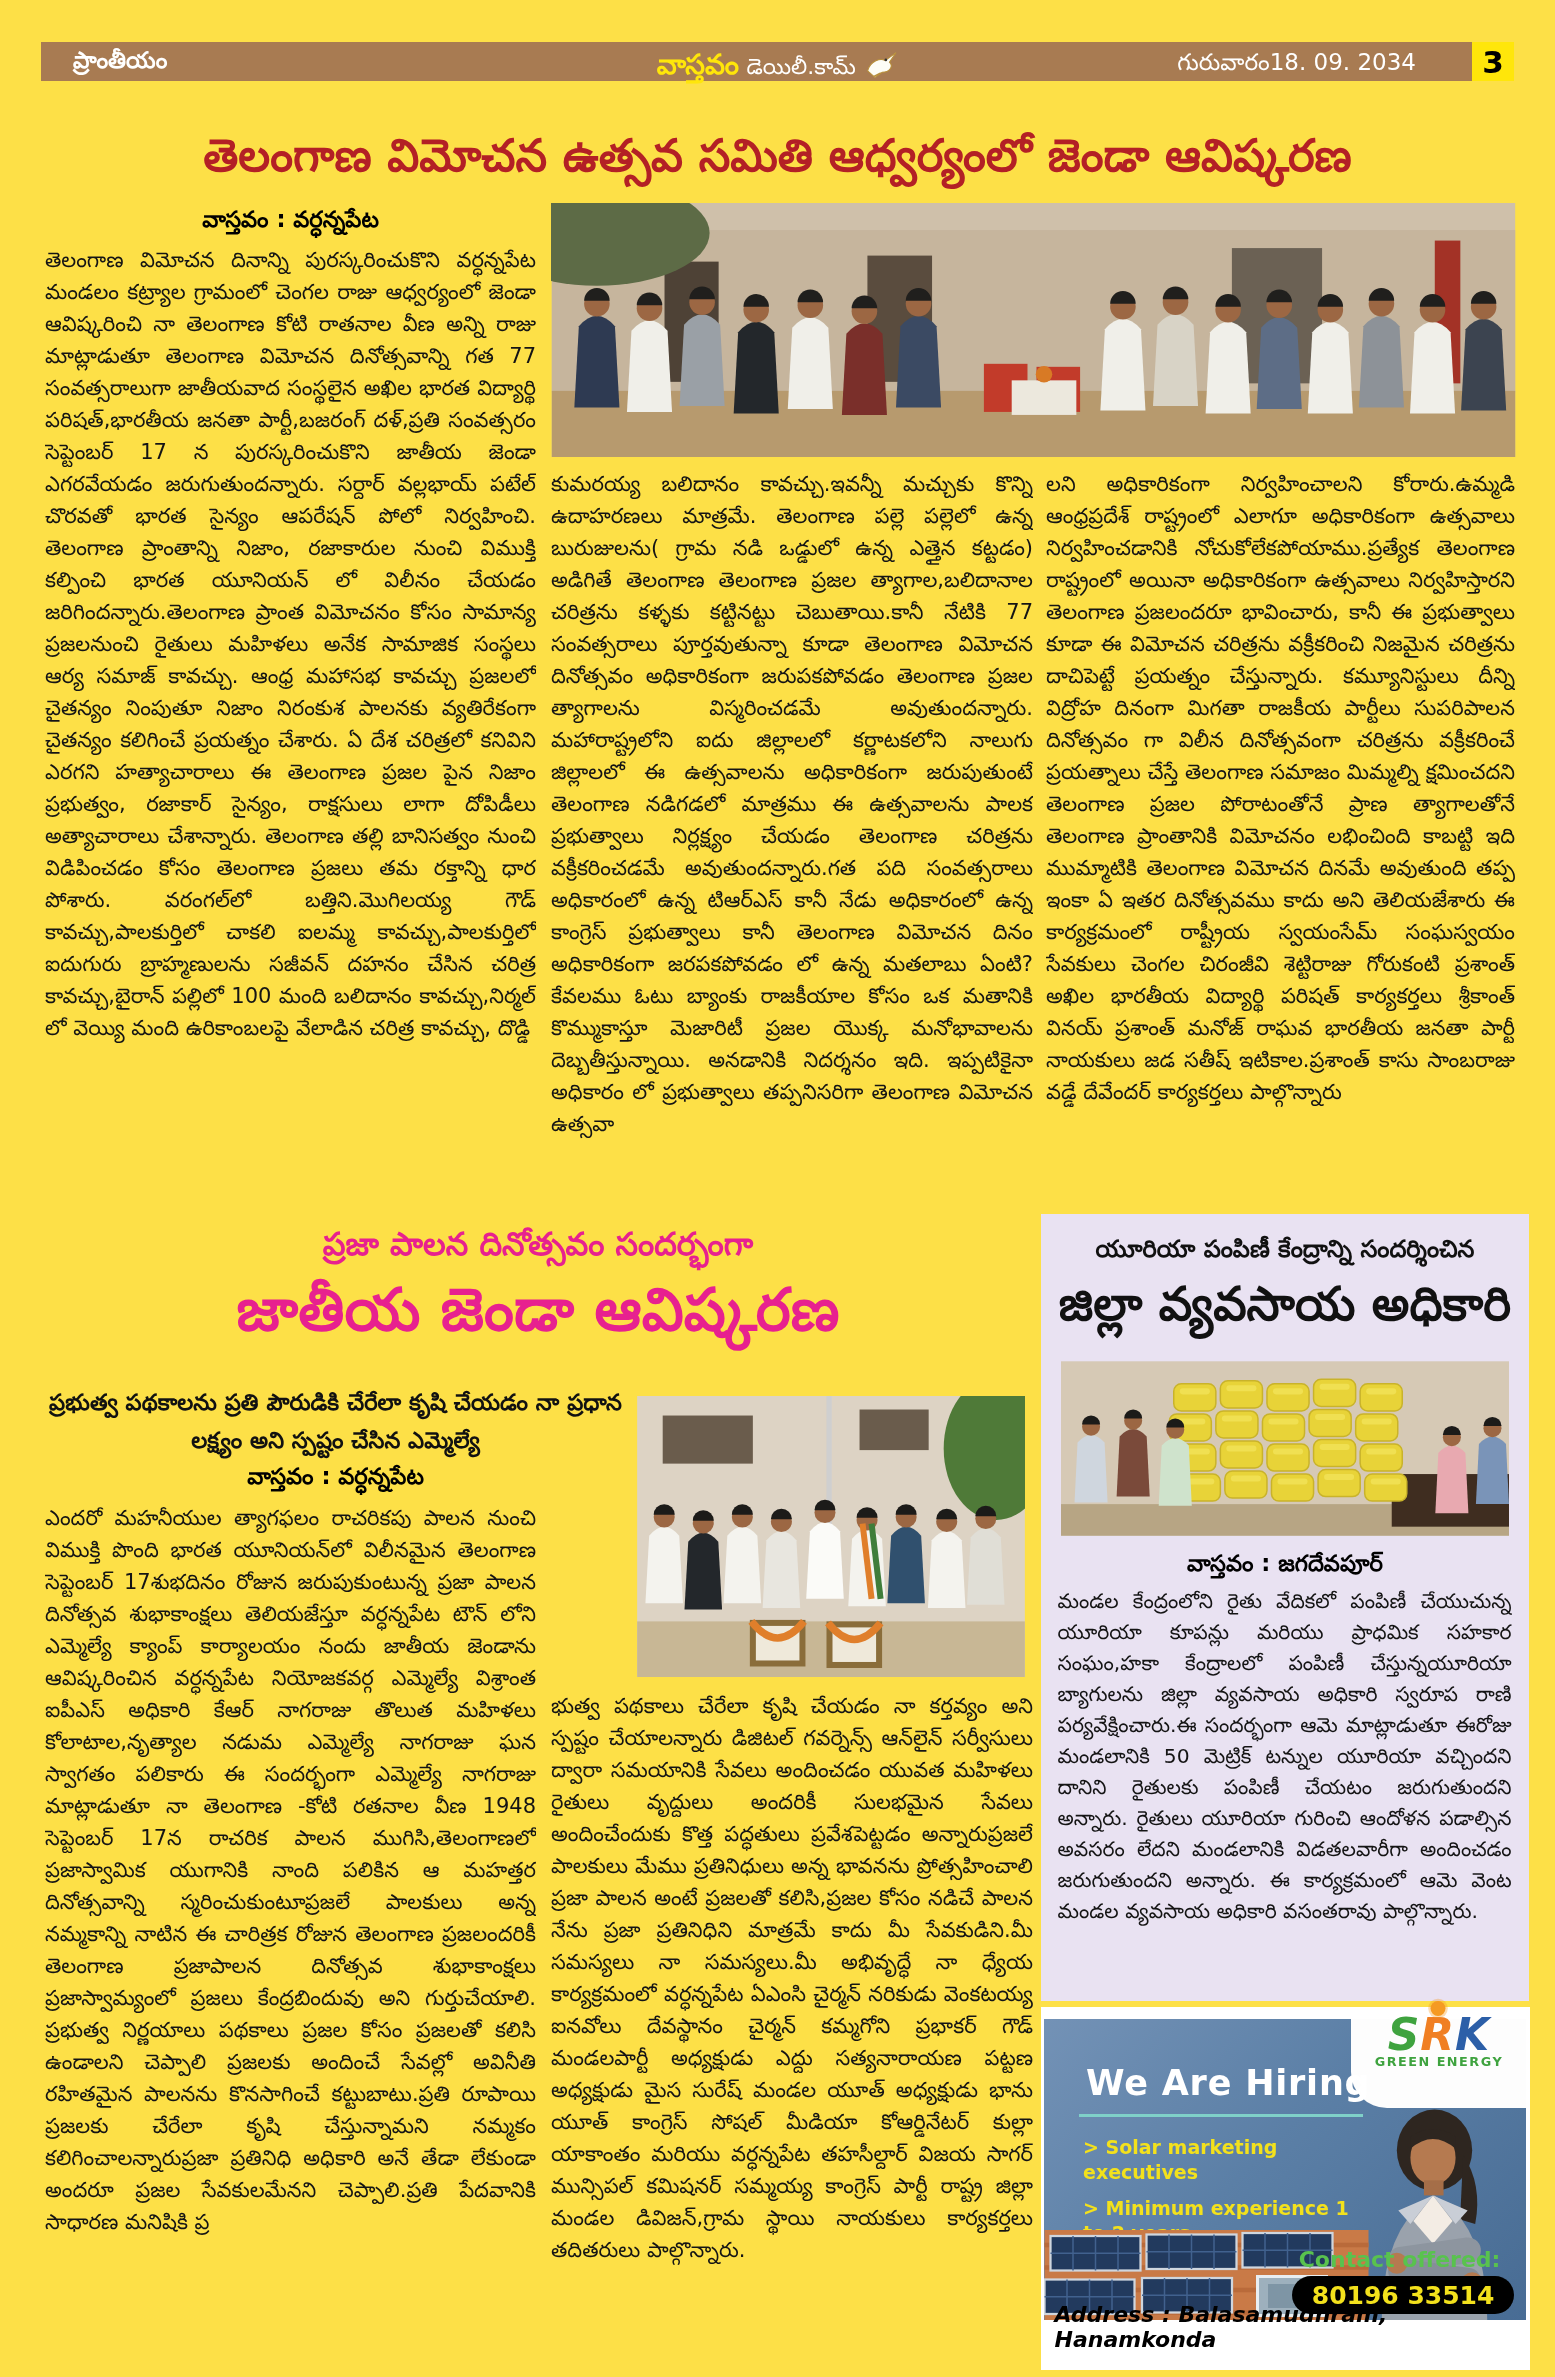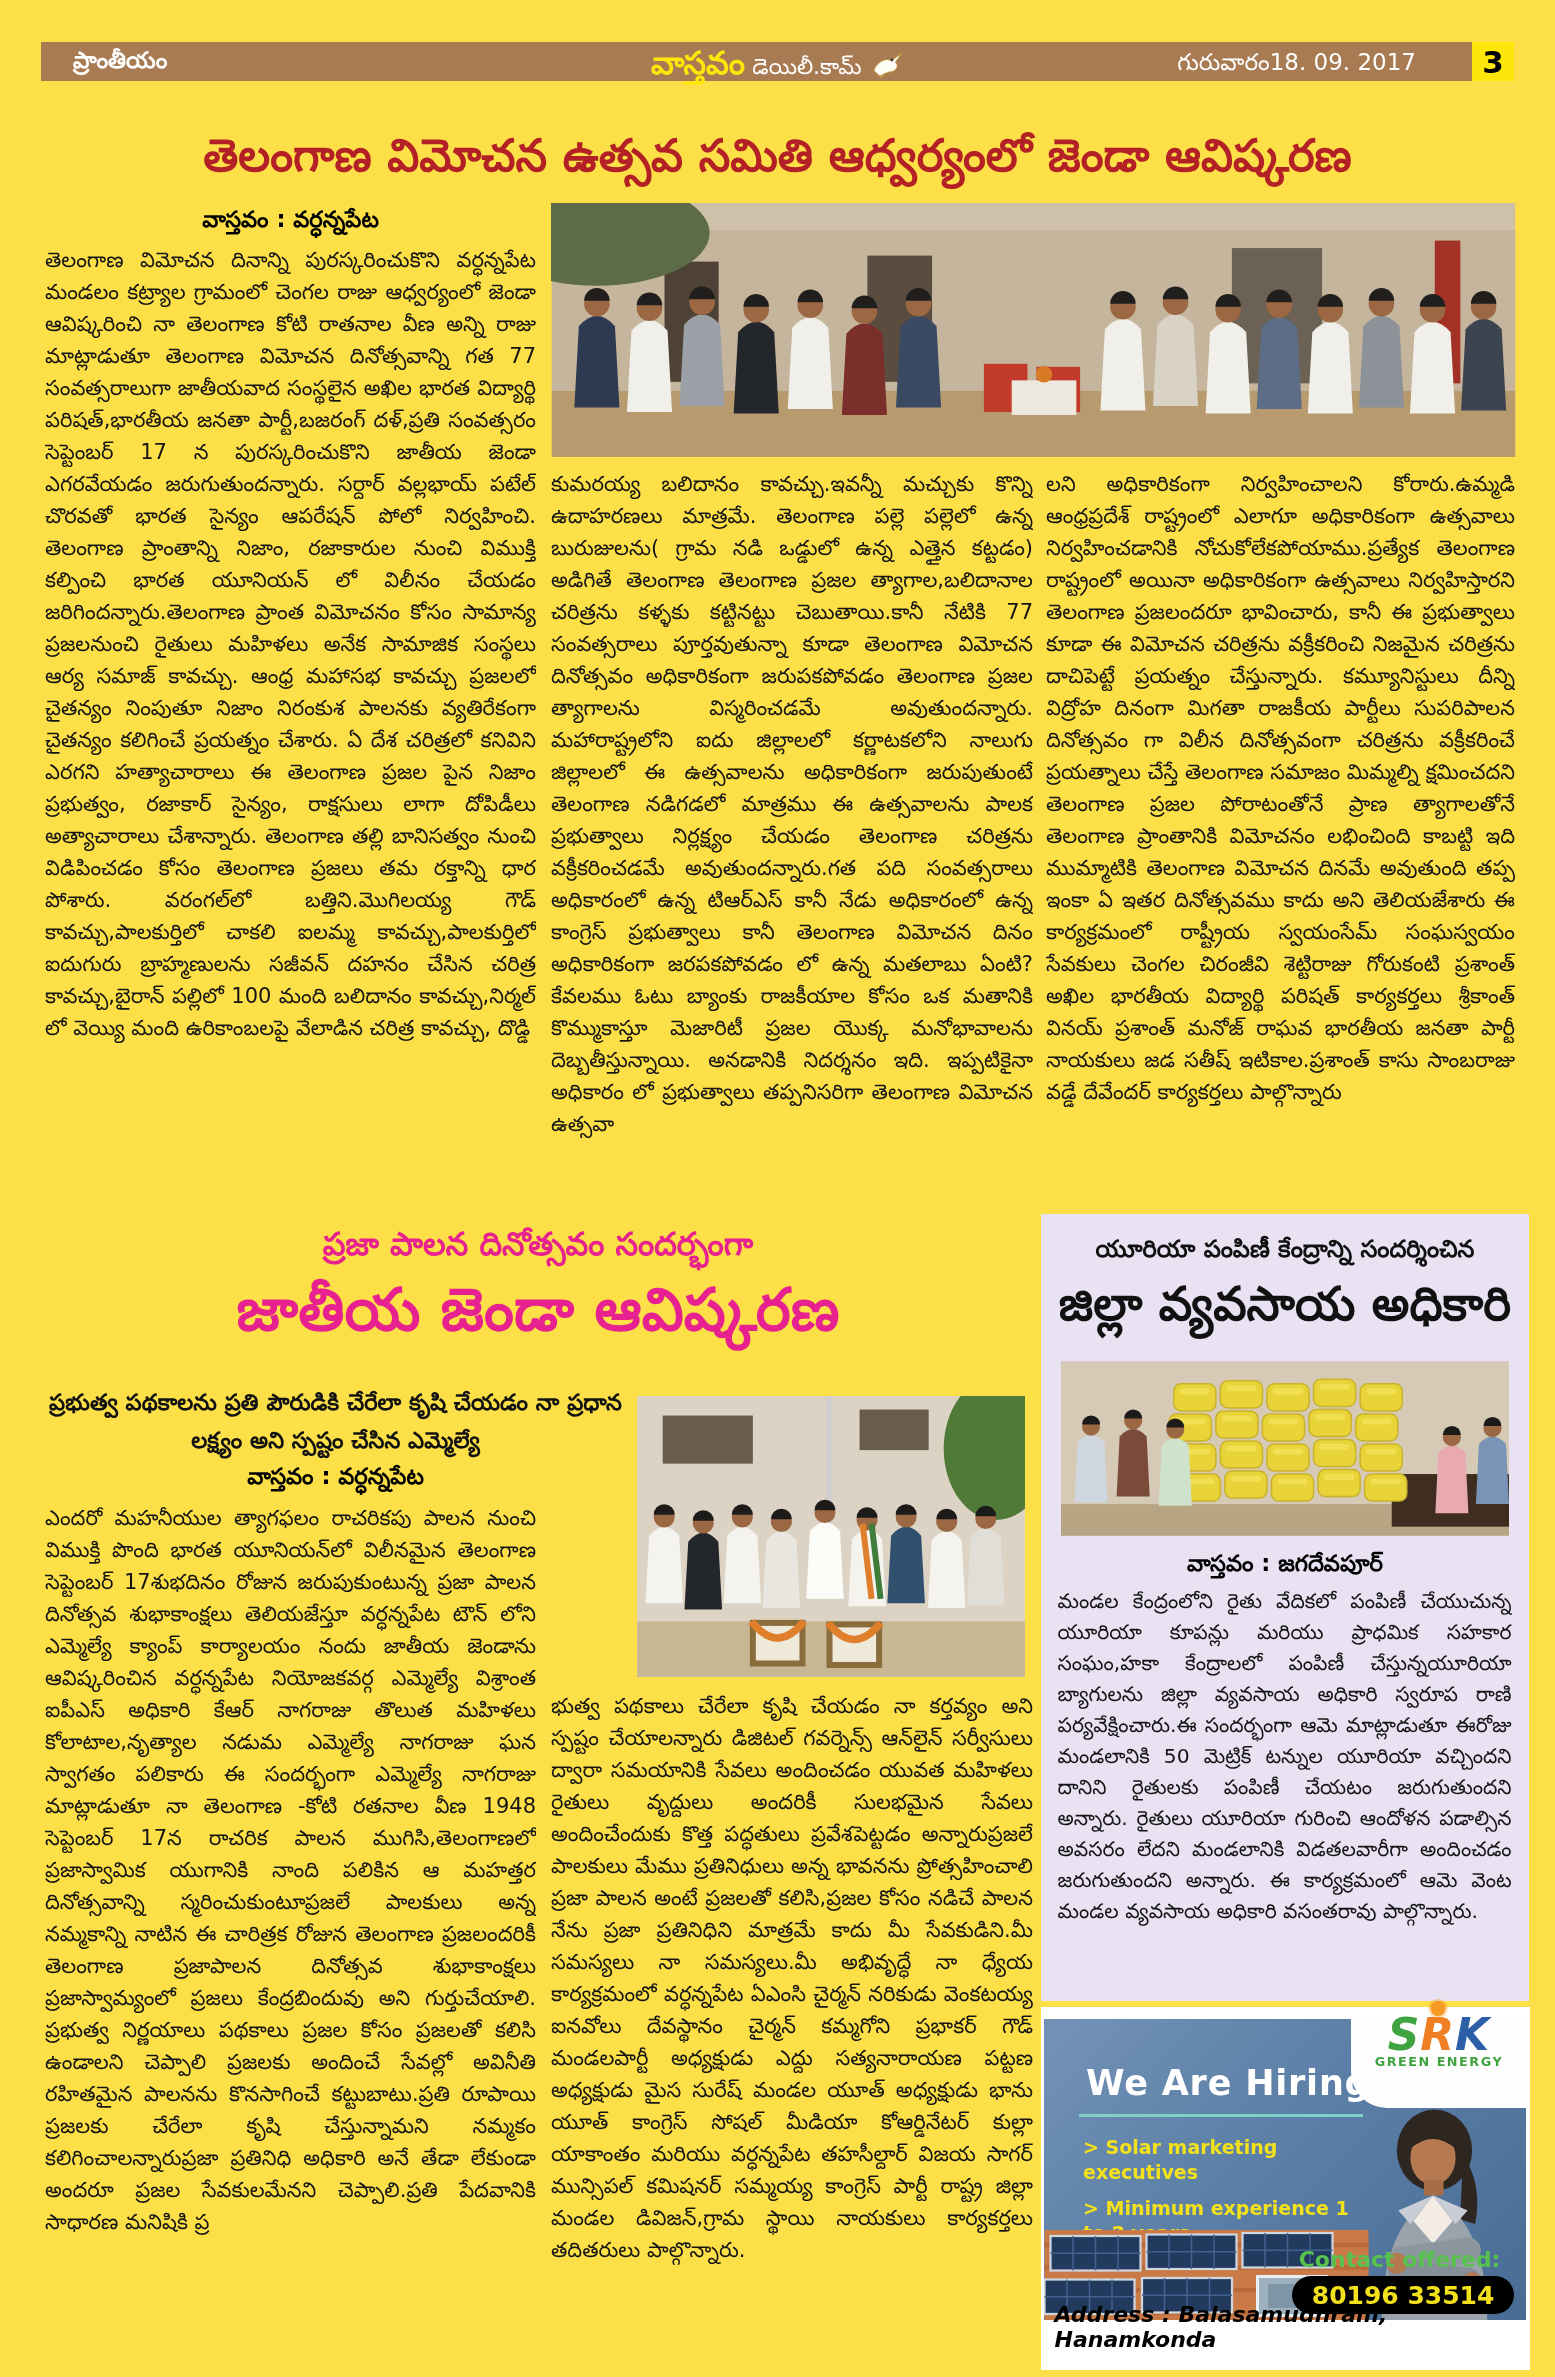--- a/index.html
+++ b/index.html
@@ -2,21 +2,21 @@
 <html style="font-size:12px"><head>
 <meta charset="utf-8">
 <style>
   html,body{margin:0;padding:0;background:#e8e8e8;}
   .page{position:relative;width:1555px;height:2377px;background:#fde047;
         font-family:"DejaVu Sans",sans-serif;overflow:hidden;margin:0 auto;padding-left:8px;}
   
   .topbar{position:absolute;left:41px;top:42px;width:1473px;height:39px;background:#a87b52;color:#fff;}
   .topbar .section{position:absolute;left:32px;top:5.3px;font-size:23px;font-weight:bold;}
   .brand{position:absolute;left:50%;top:1.5px;transform:translateX(-50%);display:flex;align-items:baseline;gap:7.5px;white-space:nowrap;}
-  .brand-main{color:#ffe60a;font-size:32px;font-weight:bold;}
+  .brand-main{color:#ffe60a;font-size:28px;font-weight:bold;}
   .brand-suffix{color:#fff;font-size:22px;}
   .bird{position:relative;top:6px;}
   .date{position:absolute;right:98px;top:6.8px;font-size:23px;}
   .pagenum{position:absolute;right:0;top:0;width:42px;height:39px;background:#ffe60a;color:#000;
            font-weight:bold;font-size:31px;display:flex;align-items:center;justify-content:center;}
   
   .headline1{position:absolute;left:41px;top:98px;width:1473px;text-align:center;
              font-size:45px;line-height:1.25;font-weight:bold;color:#b32025;}
   .byline{font-weight:bold;text-align:center;font-size:22.6px;color:#000;margin-bottom:6px;}
   .coltext{text-align:justify;font-size:21px;line-height:32px;color:#141414;word-break:break-word;}
@@ -76,21 +76,21 @@
       <span class="brand-main">వాస్తవం</span>
       <span class="brand-suffix">డెయిలీ.కామ్</span>
       <span class="bird">
         <svg width="35" height="30" viewBox="0 0 48 40">
           <path d="M6 28 C10 14 24 10 30 14 L45 3 L36 16 C42 22 36 30 26 30 L16 37 Z" fill="#fdfdf6" stroke="#b88f3c" stroke-width="1.5"></path>
           <circle cx="31" cy="13" r="1.8" fill="#333"></circle>
           <path d="M14 36 L24 31" stroke="#b88f3c" stroke-width="2"></path>
         </svg>
       </span>
     </div>
-    <span class="date">గురువారం18. 09. 2017</span>
+    <span class="date">గురువారం18. 09. 2034</span>
     <span class="pagenum">3</span>
   </header>
 
   <h1 class="headline1">తెలంగాణ విమోచన ఉత్సవ సమితి ఆధ్వర్యంలో జెండా ఆవిష్కరణ</h1>
 
   <div class="a1col1">
     <div class="byline">వాస్తవం : వర్ధన్నపేట</div>
     <div class="coltext">తెలంగాణ విమోచన దినాన్ని పురస్కరించుకొని వర్ధన్నపేట మండలం కట్ర్యాల గ్రామంలో చెంగల రాజు ఆధ్వర్యంలో జెండా ఆవిష్కరించి నా తెలంగాణ కోటి రాతనాల వీణ అన్ని రాజు మాట్లాడుతూ తెలంగాణ విమోచన దినోత్సవాన్ని గత 77 సంవత్సరాలుగా జాతీయవాద సంస్థలైన అఖిల భారత విద్యార్థి పరిషత్,భారతీయ జనతా పార్టీ,బజరంగ్ దళ్,ప్రతి సంవత్సరం సెప్టెంబర్ 17 న పురస్కరించుకొని జాతీయ జెండా ఎగరవేయడం జరుగుతుందన్నారు. సర్దార్ వల్లభాయ్ పటేల్ చొరవతో భారత సైన్యం ఆపరేషన్ పోలో నిర్వహించి. తెలంగాణ ప్రాంతాన్ని నిజాం, రజాకారుల నుంచి విముక్తి కల్పించి భారత యూనియన్ లో విలీనం చేయడం జరిగిందన్నారు.తెలంగాణ ప్రాంత విమోచనం కోసం సామాన్య ప్రజలనుంచి రైతులు మహిళలు అనేక సామాజిక సంస్థలు ఆర్య సమాజ్ కావచ్చు. ఆంధ్ర మహాసభ కావచ్చు ప్రజలలో చైతన్యం నింపుతూ నిజాం నిరంకుశ పాలనకు వ్యతిరేకంగా చైతన్యం కలిగించే ప్రయత్నం చేశారు. ఏ దేశ చరిత్రలో కనివిని ఎరగని హత్యాచారాలు ఈ తెలంగాణ ప్రజల పైన నిజాం ప్రభుత్వం, రజాకార్ సైన్యం, రాక్షసులు లాగా దోపిడీలు అత్యాచారాలు చేశాన్నారు. తెలంగాణ తల్లి బానిసత్వం నుంచి విడిపించడం కోసం తెలంగాణ ప్రజలు తమ రక్తాన్ని ధార పోశారు. వరంగల్‌లో బత్తిని.మొగిలయ్య గౌడ్ కావచ్చు,పాలకుర్తిలో చాకలి ఐలమ్మ కావచ్చు,పాలకుర్తిలో ఐదుగురు బ్రాహ్మణులను సజీవన్ దహనం చేసిన చరిత్ర కావచ్చు,బైరాన్ పల్లిలో 100 మంది బలిదానం కావచ్చు,నిర్మల్ లో వెయ్యి మంది ఉరికాంబలపై వేలాడిన చరిత్ర కావచ్చు, దొడ్డి</div>
   </div>
 

